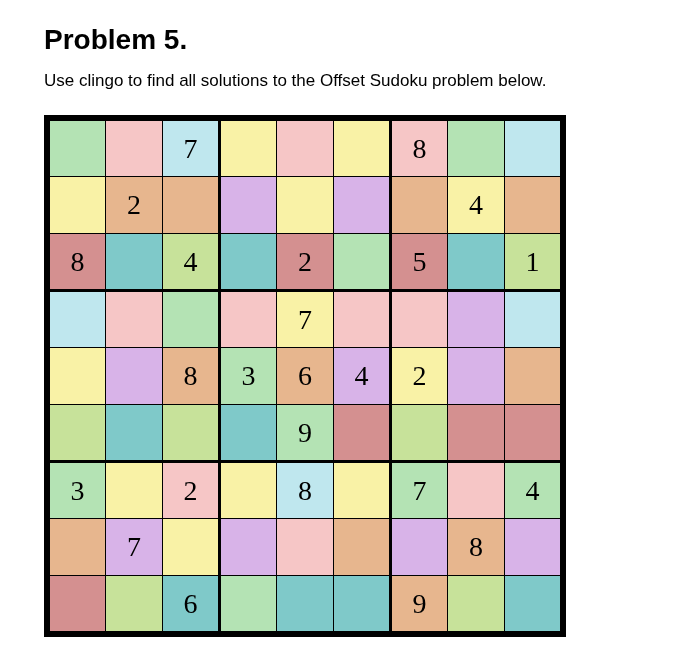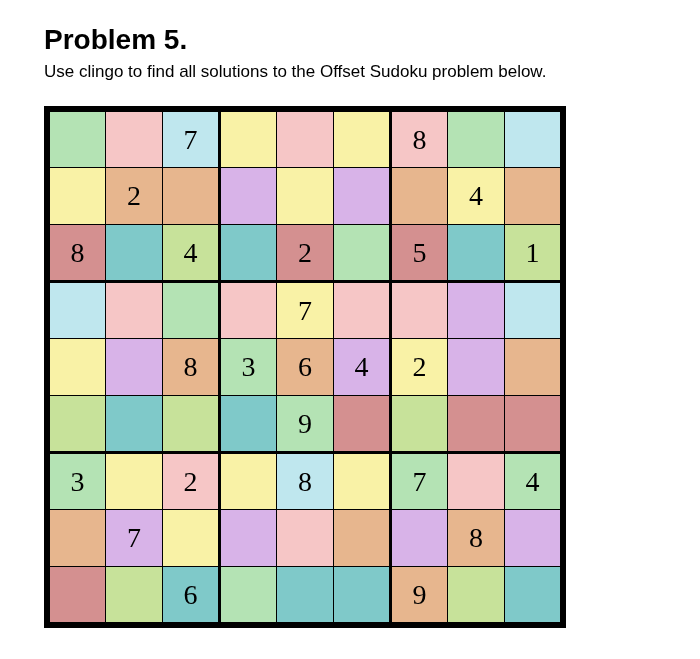--- a/index.html
+++ b/index.html
@@ -8,21 +8,21 @@
     width:700px;
     height:659px;
     background:#fff;
     color:#000;
     box-sizing:border-box;
     padding:24px 0 0 44px;
   }
   h1{
     font-size:28px;
     font-weight:700;
-    margin:0 0 6px 0;
+    margin:0 0 15px 0;
   }
   .desc{
     font-size:17px;
     margin:0 0 24px 0;
   }
   .board-wrap{
     display:inline-block;
     border:3px solid #000;
     background:#000;
   }

